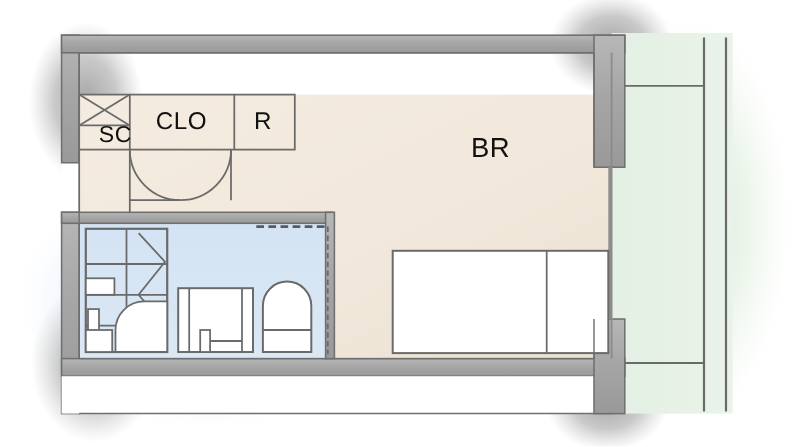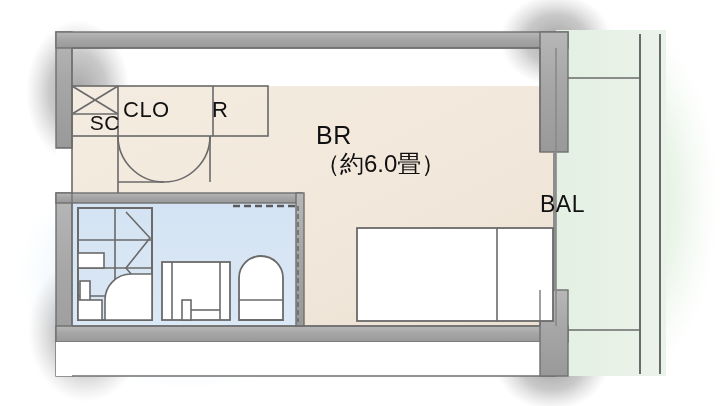--- a/index.html
+++ b/index.html
@@ -23,21 +23,21 @@
     position: absolute;
     left: 0;
     top: 0;
     width: 721px;
     height: 406px;
     display: block;
   }
   .room-label {
     position: absolute;
     color: #111111;
-    text-align: left;
+    text-align: center;
     white-space: nowrap;
     line-height: 1.08;
     letter-spacing: 0.5px;
     pointer-events: none;
   }
   .lbl-br {
     left: 316px;
     top: 122px;
     width: 260px;
     font-size: 25px;
@@ -221,26 +221,22 @@
     <g fill="none" stroke="#6f6f6f" stroke-width="1.3">
       <path d="M72 48 L540 48"></path>
       <path d="M72 326 L540 326"></path>
       <path d="M72 48 L72 148 M72 193 L72 326"></path>
       <path d="M540 48 L540 152 M540 290 L540 326"></path>
     </g>
   </svg>
 
   <div class="room-label lbl-br">
     <span>BR</span>
-    <span class="sub">（約6.0畳）</span>
-  </div>
-
-  <div class="room-label lbl-bal">
-    <span>BAL</span>
-  </div>
+  </div>
+
 
   <div class="room-label lbl-clo">
     <span>CLO</span>
   </div>
 
   <div class="room-label lbl-r">
     <span>R</span>
   </div>
 
   <div class="room-label lbl-sc">

